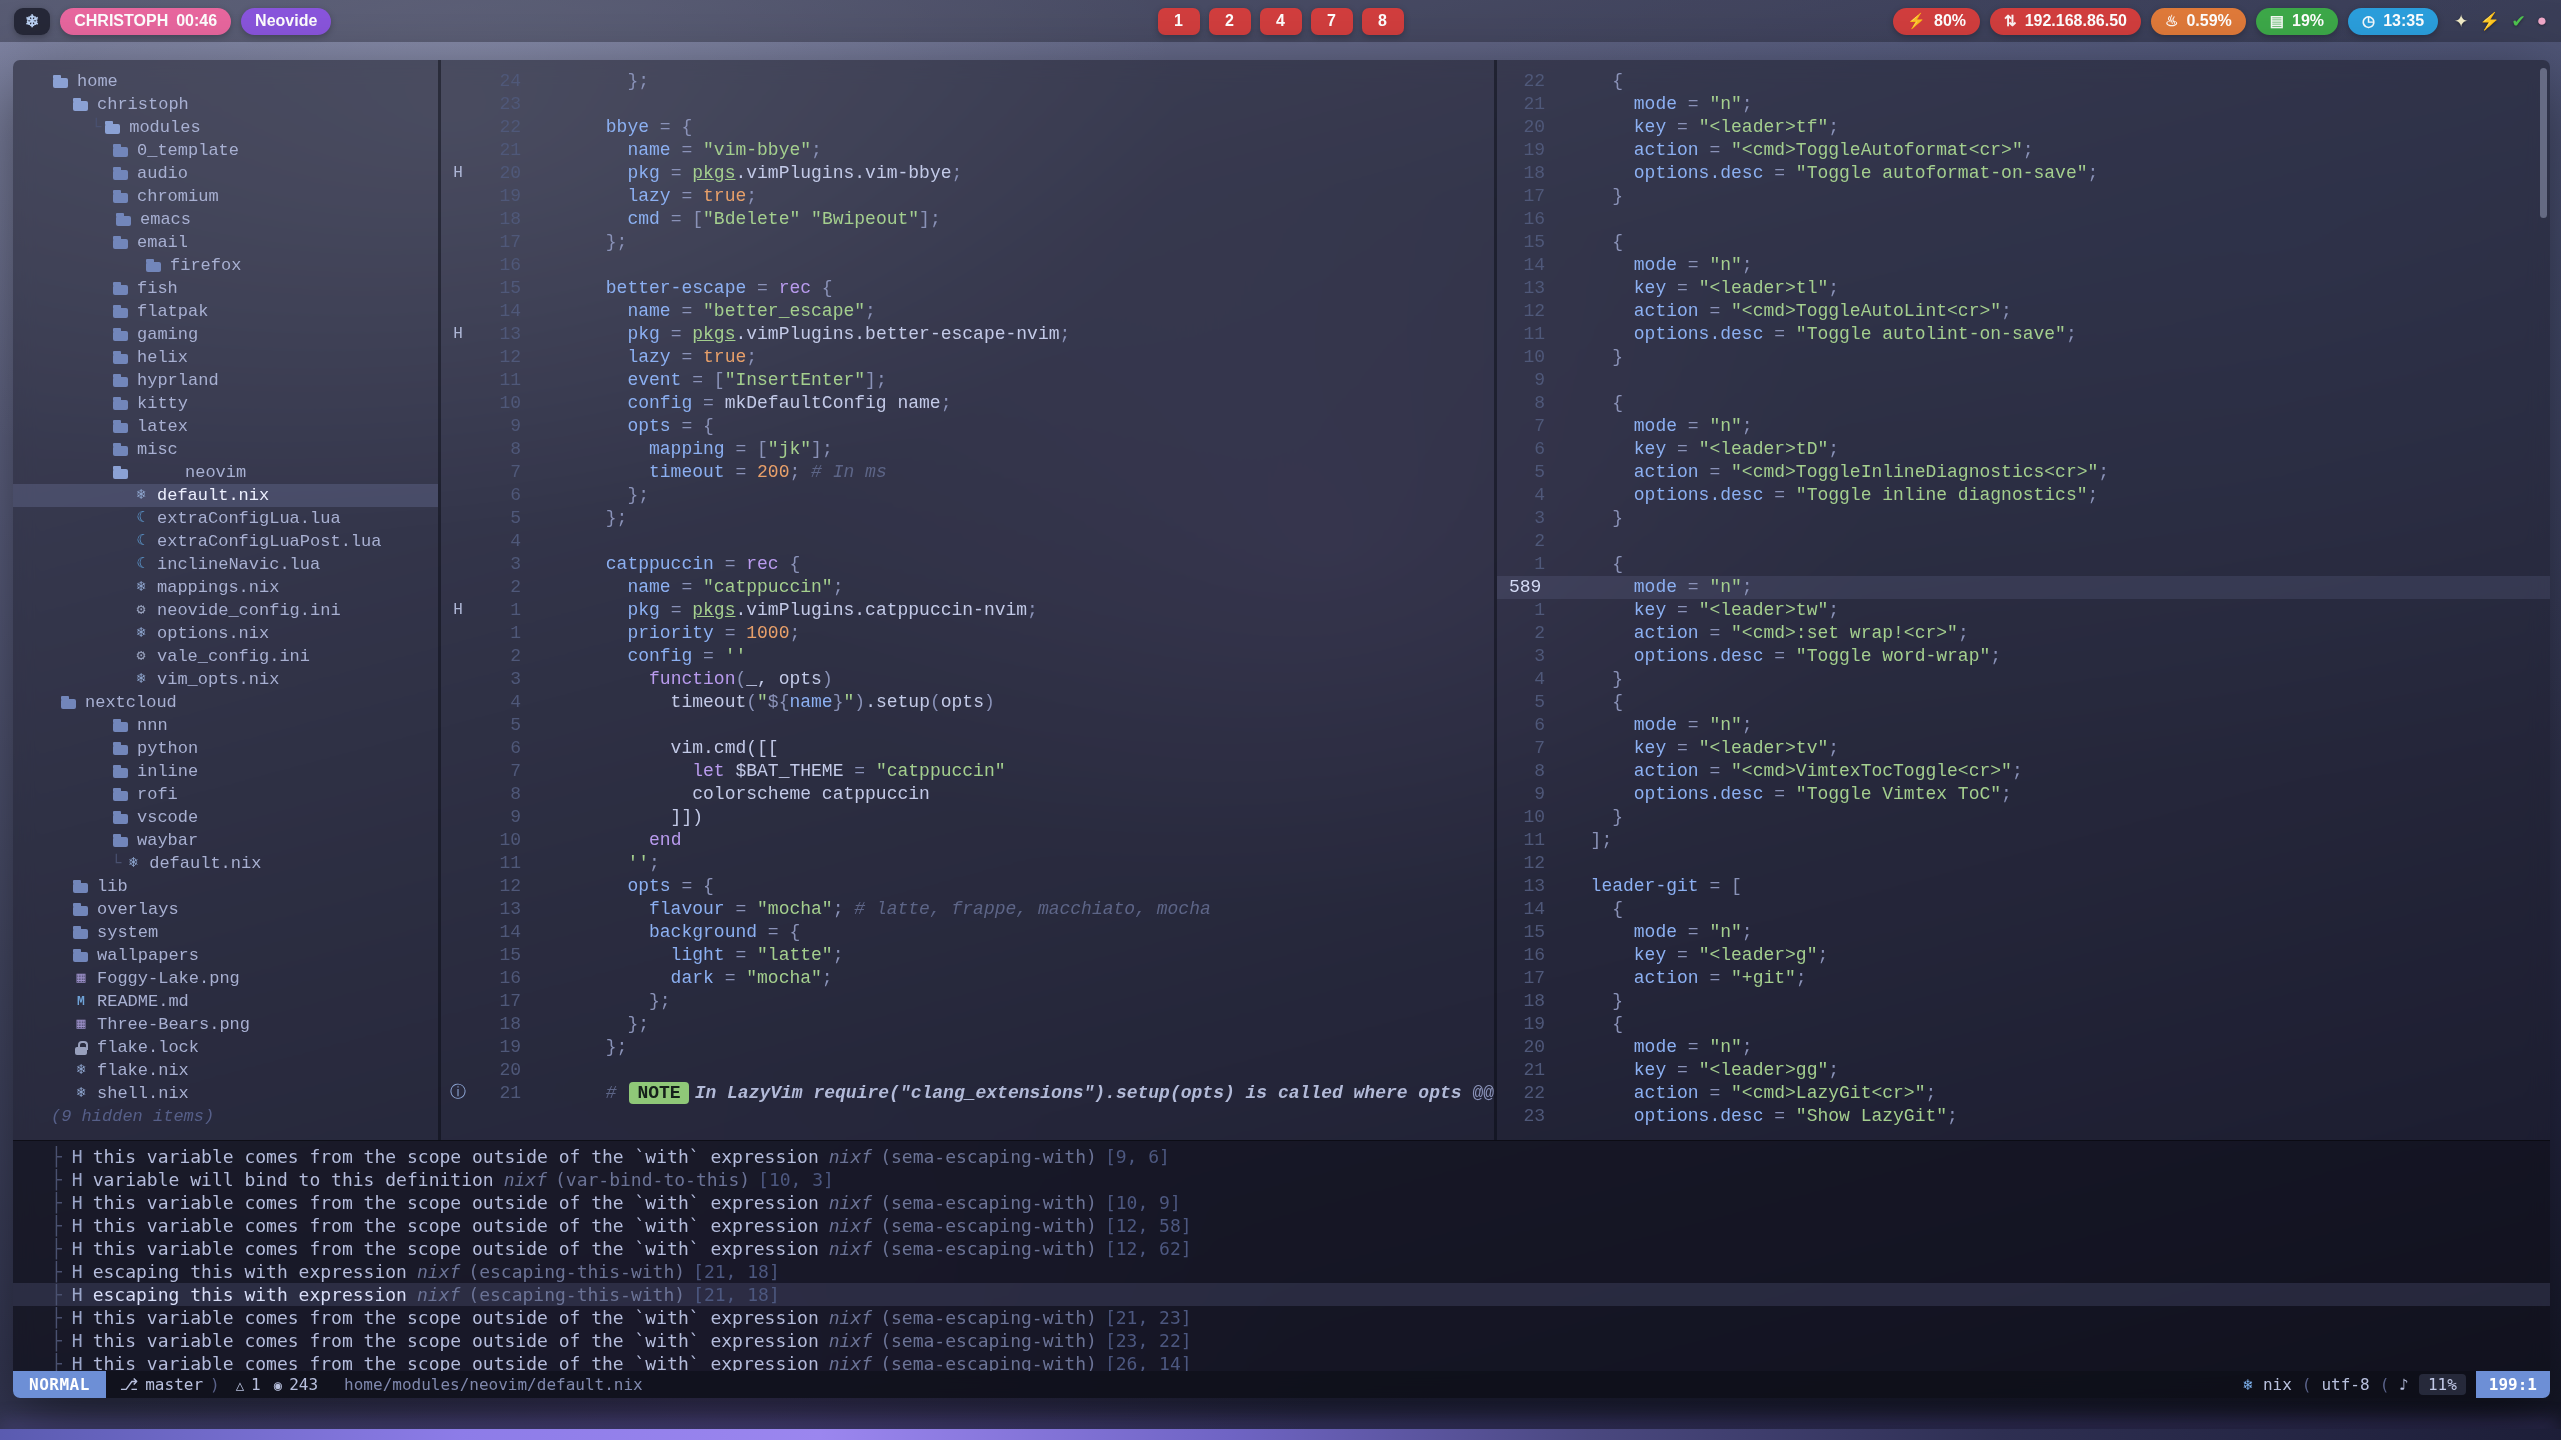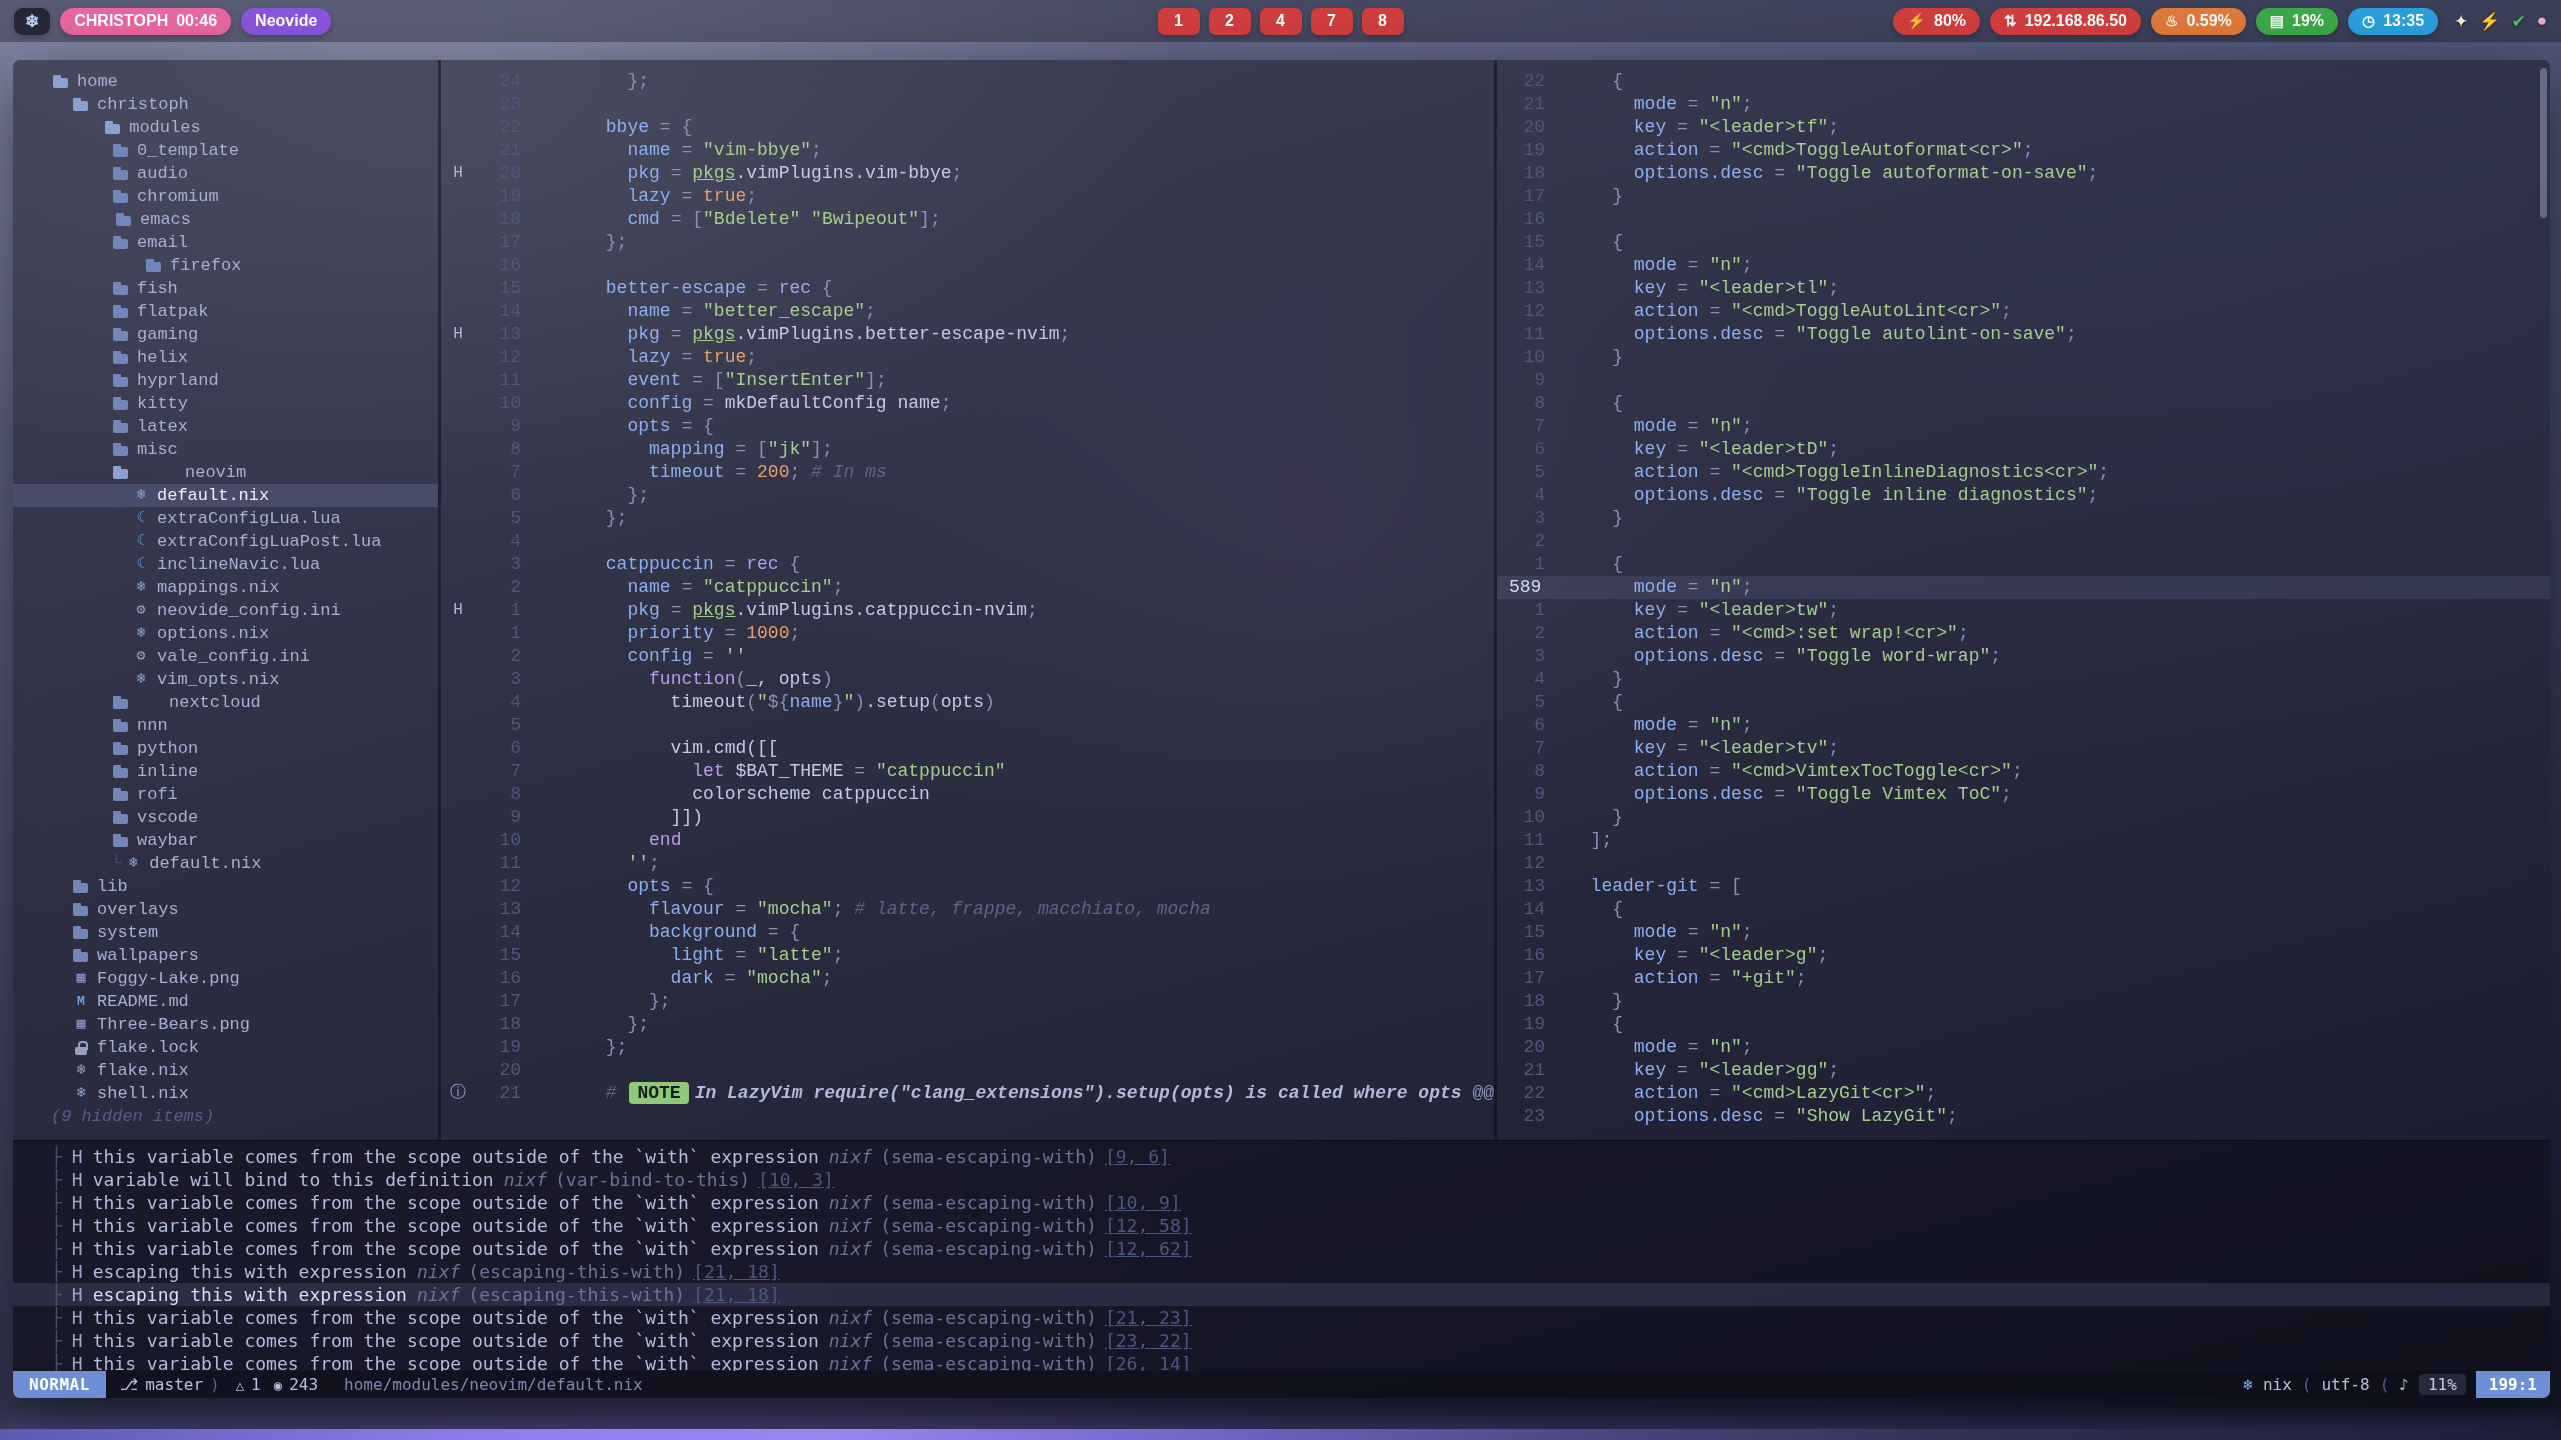--- a/index.html
+++ b/index.html
@@ -141,21 +141,21 @@
   .drow{
     height:23px; line-height:23px; font-size:18px; white-space:pre;
     padding-left:38px; display:flex; color:#b4bcdc;
   }
   .drow.sel{ background:rgba(140,150,200,0.17); color:#d8def8; }
   .dtree{ color:#4a5170; margin-right:10px; }
   .dsev{ color:#9aa5c8; margin-right:10px; }
   .dmsg{ margin-right:10px; }
   .dsrc{ color:#6b7396; font-style:italic; margin-right:8px; }
   .dcode{ color:#6b7396; margin-right:8px; }
-  .dpos{ color:#4d5880;text-decoration:underline; }
+  .dpos{ color:#4d5880; }
 
   
   .statusline{
     position:absolute; left:0; right:0; bottom:0; height:27px;
     background:rgba(13,14,22,0.78);
     display:flex; align-items:center; font-size:16px; color:#9aa3c4;
   }
   .sl-mode{
     height:27px; display:flex; align-items:center; padding:0 16px;
     background:#6d8fd6; color:#ffffff; font-weight:bold; letter-spacing:0.5px;
@@ -345,21 +345,21 @@
             <span class="tlabel">options.nix</span>
           </div>
           <div class="trow" style="padding-left: 118px;">
             <span class="fic ic-gear">⚙</span>
             <span class="tlabel">vale_config.ini</span>
           </div>
           <div class="trow" style="padding-left: 118px;">
             <span class="fic ic-nix">❄</span>
             <span class="tlabel">vim_opts.nix</span>
           </div>
-          <div class="trow" style="padding-left: 98px; gap: 32px;">
+          <div class="trow" style="padding-left: 46px;">
             <span class="fic ic-folder"></span>
             <span class="tlabel">nextcloud</span>
           </div>
           <div class="trow" style="padding-left: 98px;">
             <span class="fic ic-folder"></span>
             <span class="tlabel">nnn</span>
           </div>
           <div class="trow" style="padding-left: 98px;">
             <span class="fic ic-folder"></span>
             <span class="tlabel">python</span>

